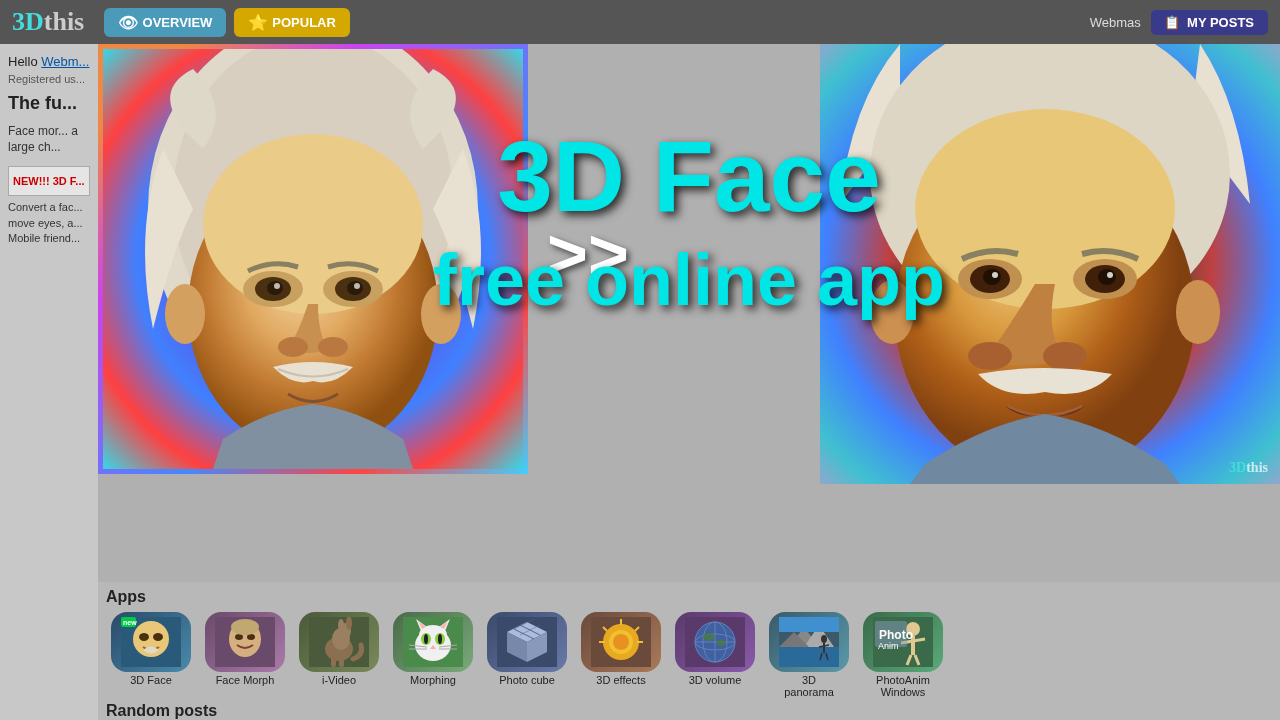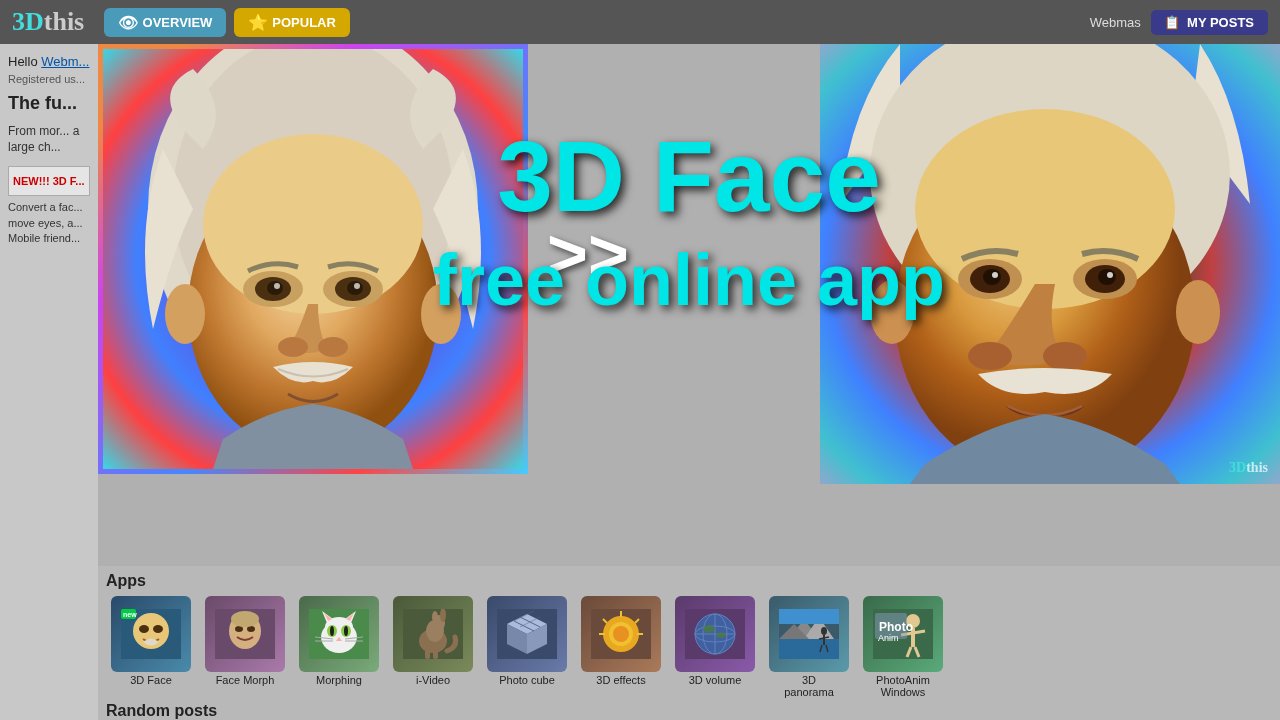--- a/index.html
+++ b/index.html
@@ -231,22 +231,22 @@
 
     .app-item {
       display: flex;
       flex-direction: column;
       align-items: center;
       cursor: pointer;
       width: 90px;
     }
     .app-icon {
       width: 80px;
-      height: 76px;
-      border-radius: 6px;
+      height: 60px;
+      border-radius: 16px;
       overflow: hidden;
       position: relative;
       background: #888;
     }
     .app-label {
       font-size: 11px;
       color: #222;
       text-align: center;
       margin-top: 2px;
     }
@@ -301,21 +301,21 @@
 </div>
 
 <div id="content">
 
   <div id="left-panel">
     <div class="hello">
       Hello <a>Webm...</a>
     </div>
     <div class="registered">Registered us...</div>
     <div class="tagline">The fu...</div>
-    <div class="description">From mor... a large ch...</div>
+    <div class="description">Face mor... a large ch...</div>
     <div class="new-badge">
       <span style="color:#cc0000">NEW!!!</span>
       <span>3D F...</span>
     </div>
     <div class="feature-desc">
       <span>Convert a fac...</span><br>
       <span>move eyes, a...</span><br>
       <span>Mobile friend...</span>
     </div>
   </div>
@@ -490,20 +490,43 @@
                   <ellipse cx="36" cy="20" rx="4" ry="3" fill="#4a3010"></ellipse>
                   <path d="M22,28 Q30,34 38,28" stroke="#804030" stroke-width="2" fill="none"></path>
                   <ellipse cx="30" cy="10" rx="14" ry="8" fill="#c0a870"></ellipse>
                 </svg>
               </div>
             </div>
             <div class="app-label">Face Morph</div>
           </div>
 
           <div class="app-item">
+            <div class="app-icon icon-ivideo">
+              <div class="app-icon-inner">
+                <svg width="60" height="50" viewBox="0 0 60 50">
+                  <rect width="60" height="50" fill="#4a5a3a"></rect>
+
+                  <ellipse cx="30" cy="32" rx="14" ry="12" fill="#8a7050"></ellipse>
+                  <ellipse cx="32" cy="22" rx="9" ry="11" fill="#9a8060"></ellipse>
+                  <ellipse cx="36" cy="14" rx="6" ry="8" fill="#9a8060"></ellipse>
+
+                  <ellipse cx="32" cy="8" rx="3" ry="6" fill="#9a8060"></ellipse>
+                  <ellipse cx="40" cy="6" rx="3" ry="7" fill="#8a7050"></ellipse>
+
+                  <rect x="22" y="40" width="5" height="10" rx="2" fill="#8a7050"></rect>
+                  <rect x="30" y="40" width="5" height="10" rx="2" fill="#8a7050"></rect>
+
+                  <path d="M44,42 Q55,38 52,28" stroke="#8a7050" stroke-width="5" fill="none" stroke-linecap="round"></path>
+                </svg>
+              </div>
+            </div>
+            <div class="app-label">i-Video</div>
+          </div>
+
+          <div class="app-item">
             <div class="app-icon icon-morphing">
               <div class="app-icon-inner">
                 <svg width="60" height="50" viewBox="0 0 60 50">
                   <rect width="60" height="50" fill="#4a8a4a"></rect>
 
                   <ellipse cx="30" cy="28" rx="18" ry="16" fill="#f0f0f0"></ellipse>
                   <ellipse cx="30" cy="18" rx="14" ry="10" fill="#f0f0f0"></ellipse>
 
                   <polygon points="18,14 13,2 24,10" fill="#f0f0f0"></polygon>
                   <polygon points="42,14 47,2 36,10" fill="#f0f0f0"></polygon>
@@ -518,43 +541,20 @@
                   <polygon points="30,28 27,32 33,32" fill="#ffaaaa"></polygon>
 
                   <line x1="6" y1="28" x2="24" y2="30" stroke="#aaa" stroke-width="1"></line>
                   <line x1="6" y1="32" x2="24" y2="32" stroke="#aaa" stroke-width="1"></line>
                   <line x1="36" y1="30" x2="54" y2="28" stroke="#aaa" stroke-width="1"></line>
                   <line x1="36" y1="32" x2="54" y2="32" stroke="#aaa" stroke-width="1"></line>
                 </svg>
               </div>
             </div>
             <div class="app-label">Morphing</div>
-          </div>
-
-          <div class="app-item">
-            <div class="app-icon icon-ivideo">
-              <div class="app-icon-inner">
-                <svg width="60" height="50" viewBox="0 0 60 50">
-                  <rect width="60" height="50" fill="#4a5a3a"></rect>
-
-                  <ellipse cx="30" cy="32" rx="14" ry="12" fill="#8a7050"></ellipse>
-                  <ellipse cx="32" cy="22" rx="9" ry="11" fill="#9a8060"></ellipse>
-                  <ellipse cx="36" cy="14" rx="6" ry="8" fill="#9a8060"></ellipse>
-
-                  <ellipse cx="32" cy="8" rx="3" ry="6" fill="#9a8060"></ellipse>
-                  <ellipse cx="40" cy="6" rx="3" ry="7" fill="#8a7050"></ellipse>
-
-                  <rect x="22" y="40" width="5" height="10" rx="2" fill="#8a7050"></rect>
-                  <rect x="30" y="40" width="5" height="10" rx="2" fill="#8a7050"></rect>
-
-                  <path d="M44,42 Q55,38 52,28" stroke="#8a7050" stroke-width="5" fill="none" stroke-linecap="round"></path>
-                </svg>
-              </div>
-            </div>
-            <div class="app-label">i-Video</div>
           </div>
 
           <div class="app-item">
             <div class="app-icon icon-photocube">
               <div class="app-icon-inner">
                 <svg width="60" height="50" viewBox="0 0 60 50">
                   <rect width="60" height="50" fill="#3a4a6a"></rect>
 
                   <polygon points="30,5 50,15 30,25 10,15" fill="#aabbdd"></polygon>
 

